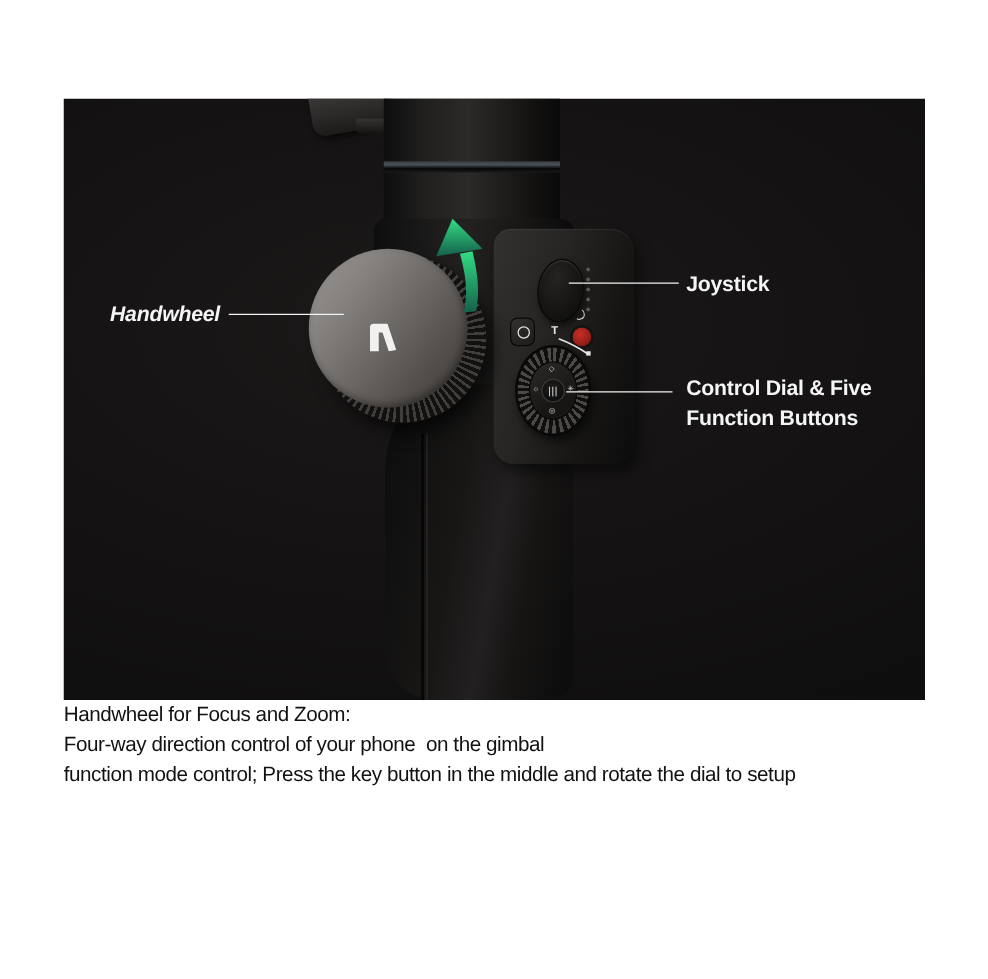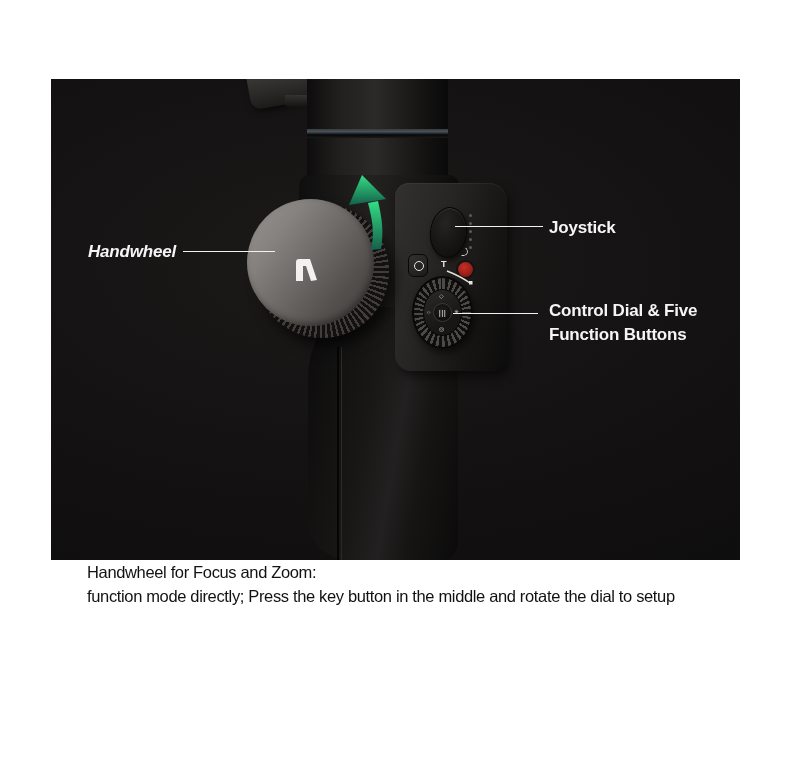--- a/index.html
+++ b/index.html
@@ -137,21 +137,21 @@
   .label-handwheel { left:37px;  top:163px;font-style:italic; }
   .label-joystick  { left:498px; top:139px; }
   .label-dial-1    { left:498px; top:222px; }
   .label-dial-2    { left:498px; top:246px; }
 
   
   .description {
     position:absolute; left:51px; top:560px; width:706px;
     font-size:16.5px; line-height:24px; color:#121212; letter-spacing:-0.35px;
   }
-  .description div { white-space:pre-wrap;margin-left:36px; }
+  .description div { white-space:pre-wrap; }
 </style>
 </head>
 <body>
 
 <div class="page">
 
 
   <div class="photo">
 
     <div class="clamp-arm"></div>
@@ -210,16 +210,17 @@
     <div class="callout-line line-dial"></div>
 
     <div class="photo-label label-handwheel">Handwheel</div>
     <div class="photo-label label-joystick">Joystick</div>
     <div class="photo-label label-dial-1">Control Dial &amp; Five</div>
     <div class="photo-label label-dial-2">Function Buttons</div>
   </div>
 
   <div class="description">
     <div>Handwheel for Focus and Zoom:</div>
-    <div>function mode directly; Press the key button in the middle and rotate the dial to setup</div>
+    <div>Four-way direction control of your phone  on the gimbal</div>
+    <div>function mode control; Press the key button in the middle and rotate the dial to setup</div>
   </div>
 
 </div>
 
 </body></html>

